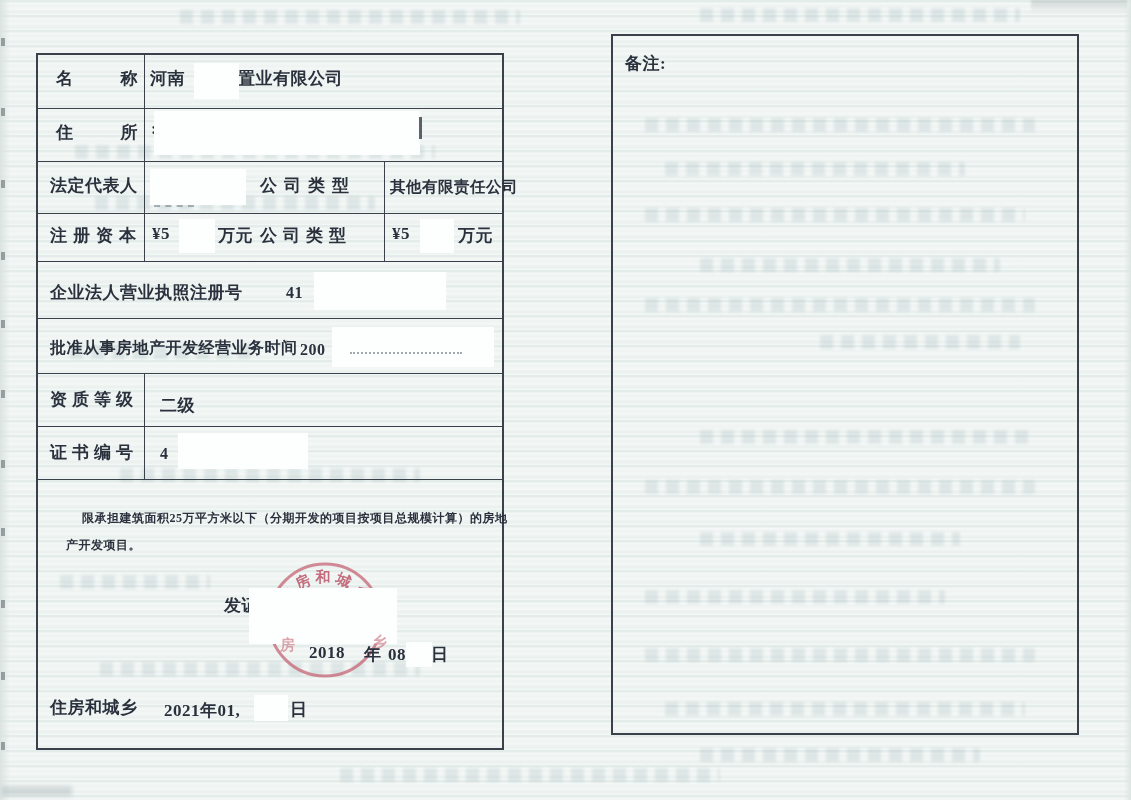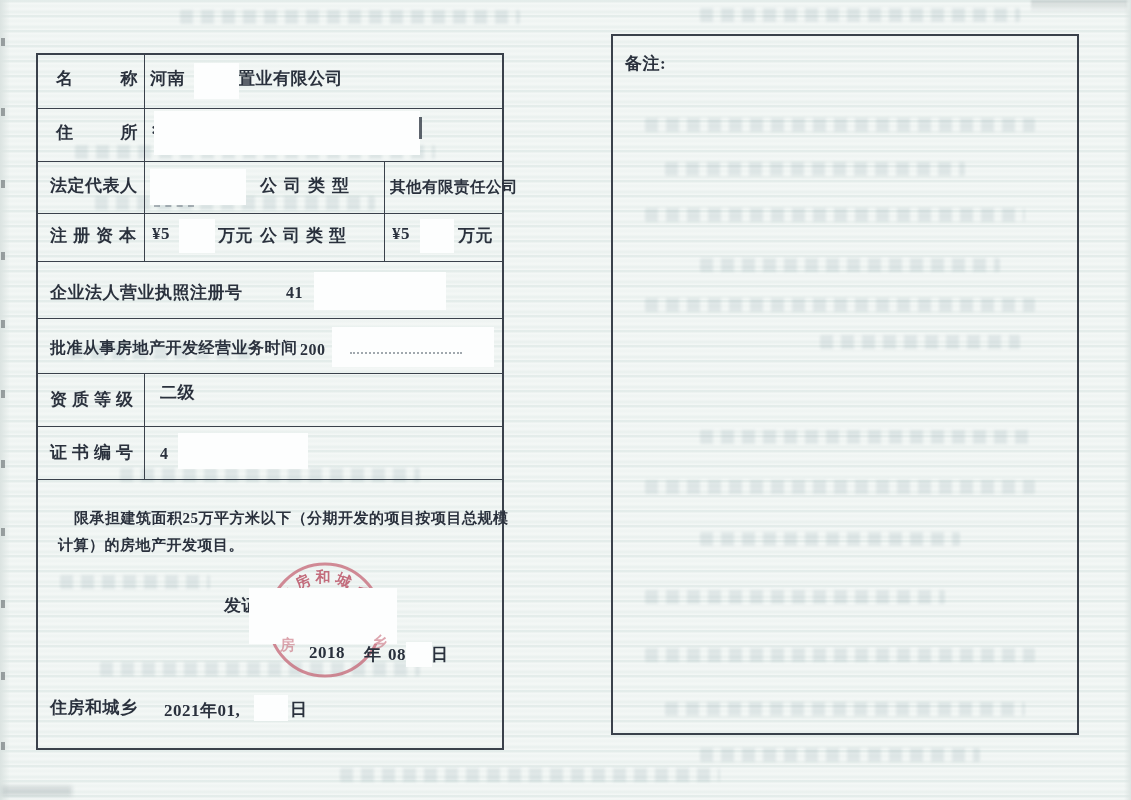--- a/index.html
+++ b/index.html
@@ -30,22 +30,22 @@
        border:2px solid var(--line,#3a414b);z-index:2;}
   .row{position:absolute;left:0;width:100%;box-sizing:border-box;
        border-bottom:1.6px solid var(--line,#3a414b);}
   .vline{position:absolute;top:0;bottom:0;width:0;border-left:1.6px solid var(--line,#3a414b);}
   
   .txt{position:absolute;font-size:17px;font-weight:600;white-space:nowrap;z-index:3;
        letter-spacing:0.5px;}
   .spread2{display:inline-block;width:82px;text-align:justify;text-align-last:justify;}
   .ls7{letter-spacing:7px;} .ls6{letter-spacing:6px;} .ls5{letter-spacing:5px;}
   .sm{font-size:15.5px;} .s16{font-size:16px;text-align:center;} .bold{font-weight:700;}
-  .para{position:absolute;left:20px;top:450px;width:452px;z-index:3;
-        font-size:15px;font-weight:600;line-height:27px;text-indent:16px;
+  .para{position:absolute;left:28px;top:450px;width:452px;z-index:3;
+        font-size:12px;font-weight:600;line-height:27px;text-indent:16px;
         letter-spacing:0.5px;white-space:normal;font-family:Liberation Serif, serif;}
   .wm{
     position:absolute;left:826px;top:356px;z-index:6;
     font-size:70px;font-weight:500;letter-spacing:3px;white-space:nowrap;
     color:var(--watermark,#e2493d);opacity:.78;
   }
   
   .redact{position:absolute;background:#fdfefe;z-index:4;}
   .dots{position:absolute;z-index:5;width:112px;height:3px;
         border-bottom:2.5px dotted rgba(85,96,108,.55);}
@@ -131,21 +131,21 @@
     <div class="txt" style="left:12px;top:226px">企业法人营业执照注册号</div>
     <div class="txt bold s16" style="left:248px;top:229px">41</div>
     <div class="redact" style="left:276px;top:217px;width:132px;height:38px"></div>
 
     <div class="txt s16" style="left:12px;top:283px">批准从事房地产开发经营业务时间</div>
     <div class="txt bold s16" style="left:262px;top:286px">200</div>
     <div class="redact" style="left:294px;top:272px;width:162px;height:40px"></div>
     <div class="dots" style="left:312px;top:294px"></div>
 
     <div class="txt ls5" style="left:12px;top:333px">资质等级</div>
-    <div class="txt" style="left:122px;top:326px">二级</div>
+    <div class="txt" style="left:122px;top:339px">二级</div>
 
     <div class="txt ls5" style="left:12px;top:386px">证书编号</div>
     <div class="txt bold s16" style="left:122px;top:390px">4</div>
     <div class="redact" style="left:140px;top:378px;width:130px;height:36px"></div>
 
     <div class="para">限承担建筑面积25万平方米以下（分期开发的项目按项目总规模计算）的房地产开发项目。</div>
 
     <svg class="stamp" viewBox="0 0 120 120">
       <defs>
           <path id="arcpath" d="M 15 67 A 45 45 0 0 1 105 67" fill="none"></path>

